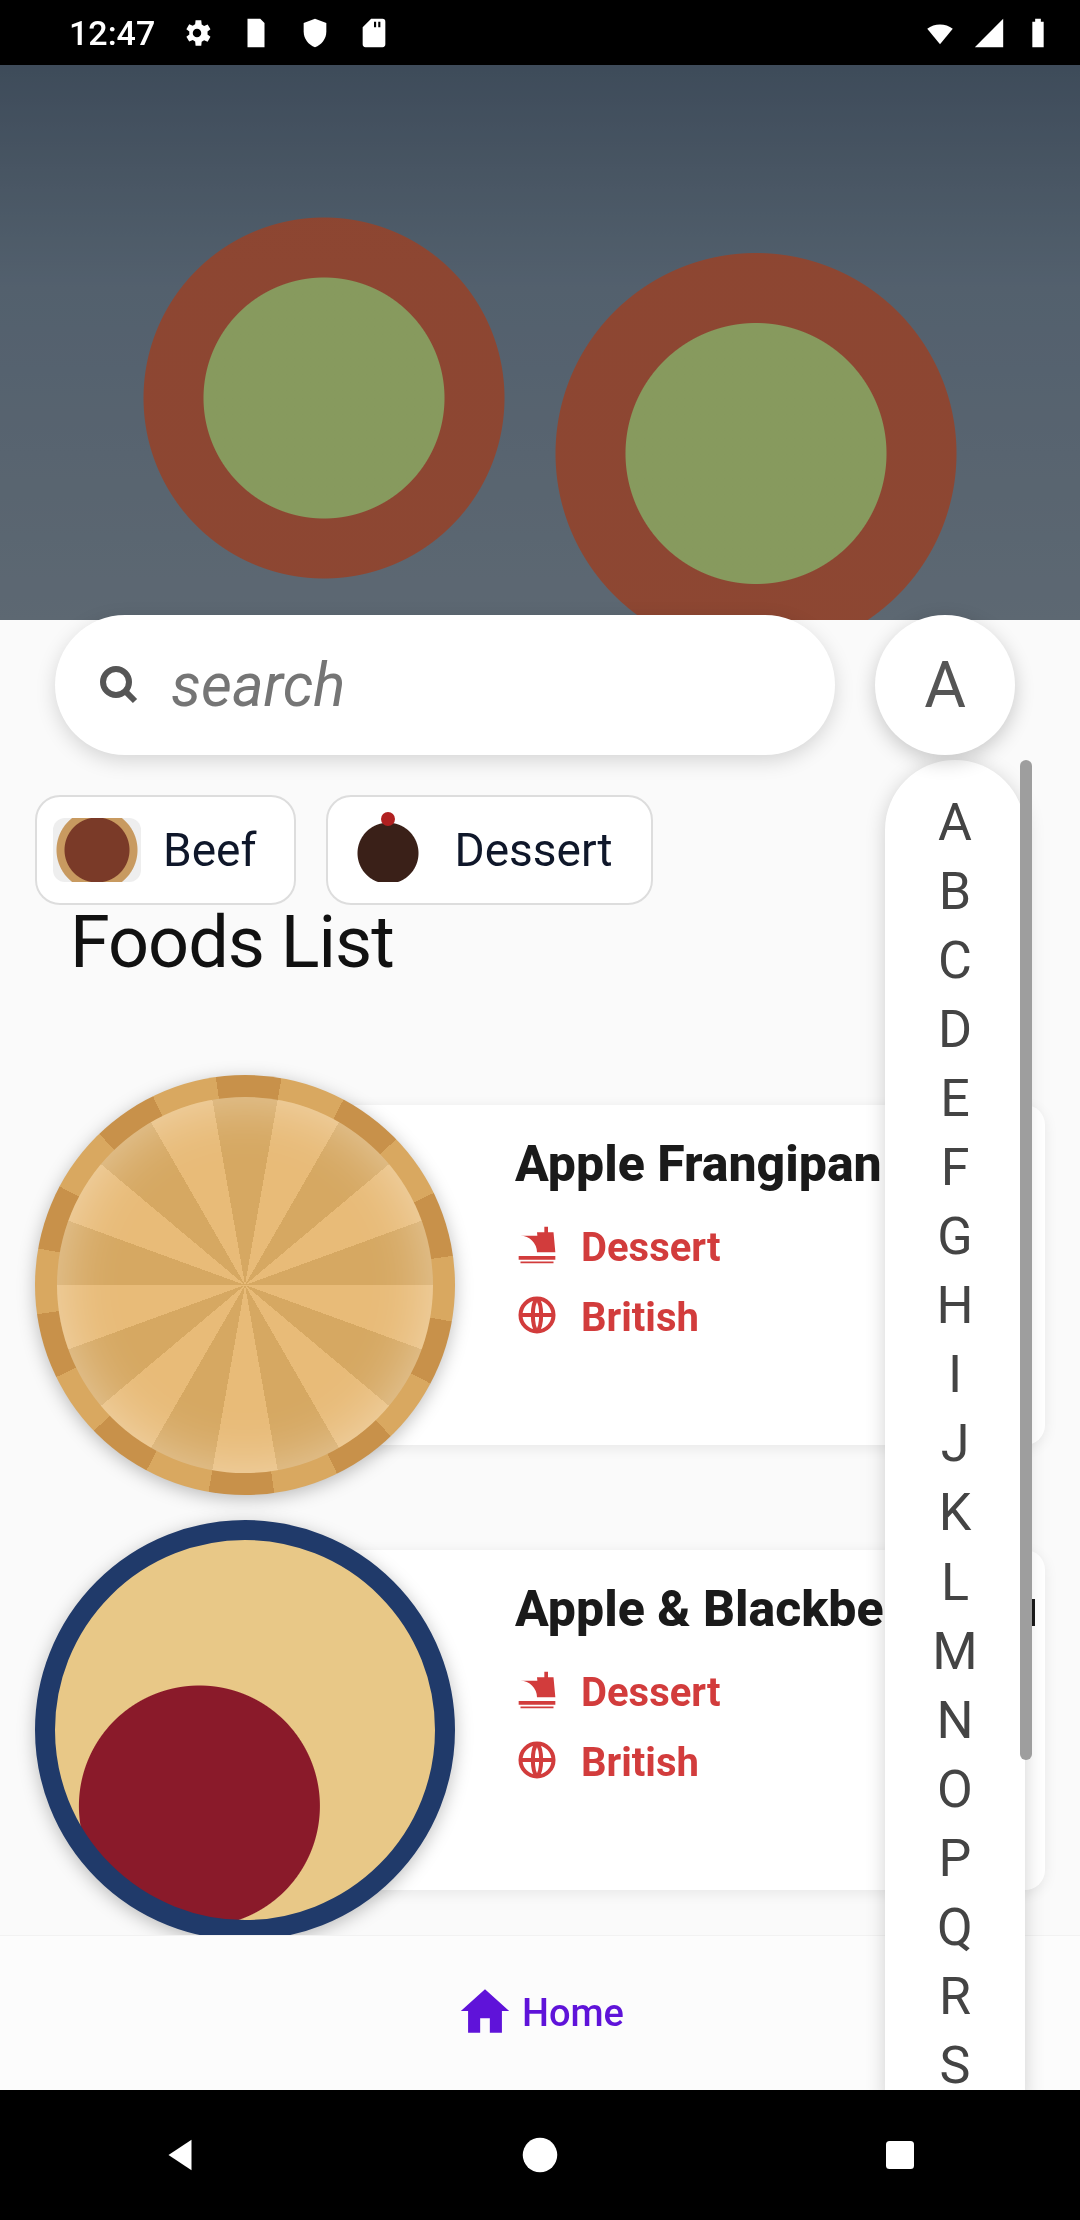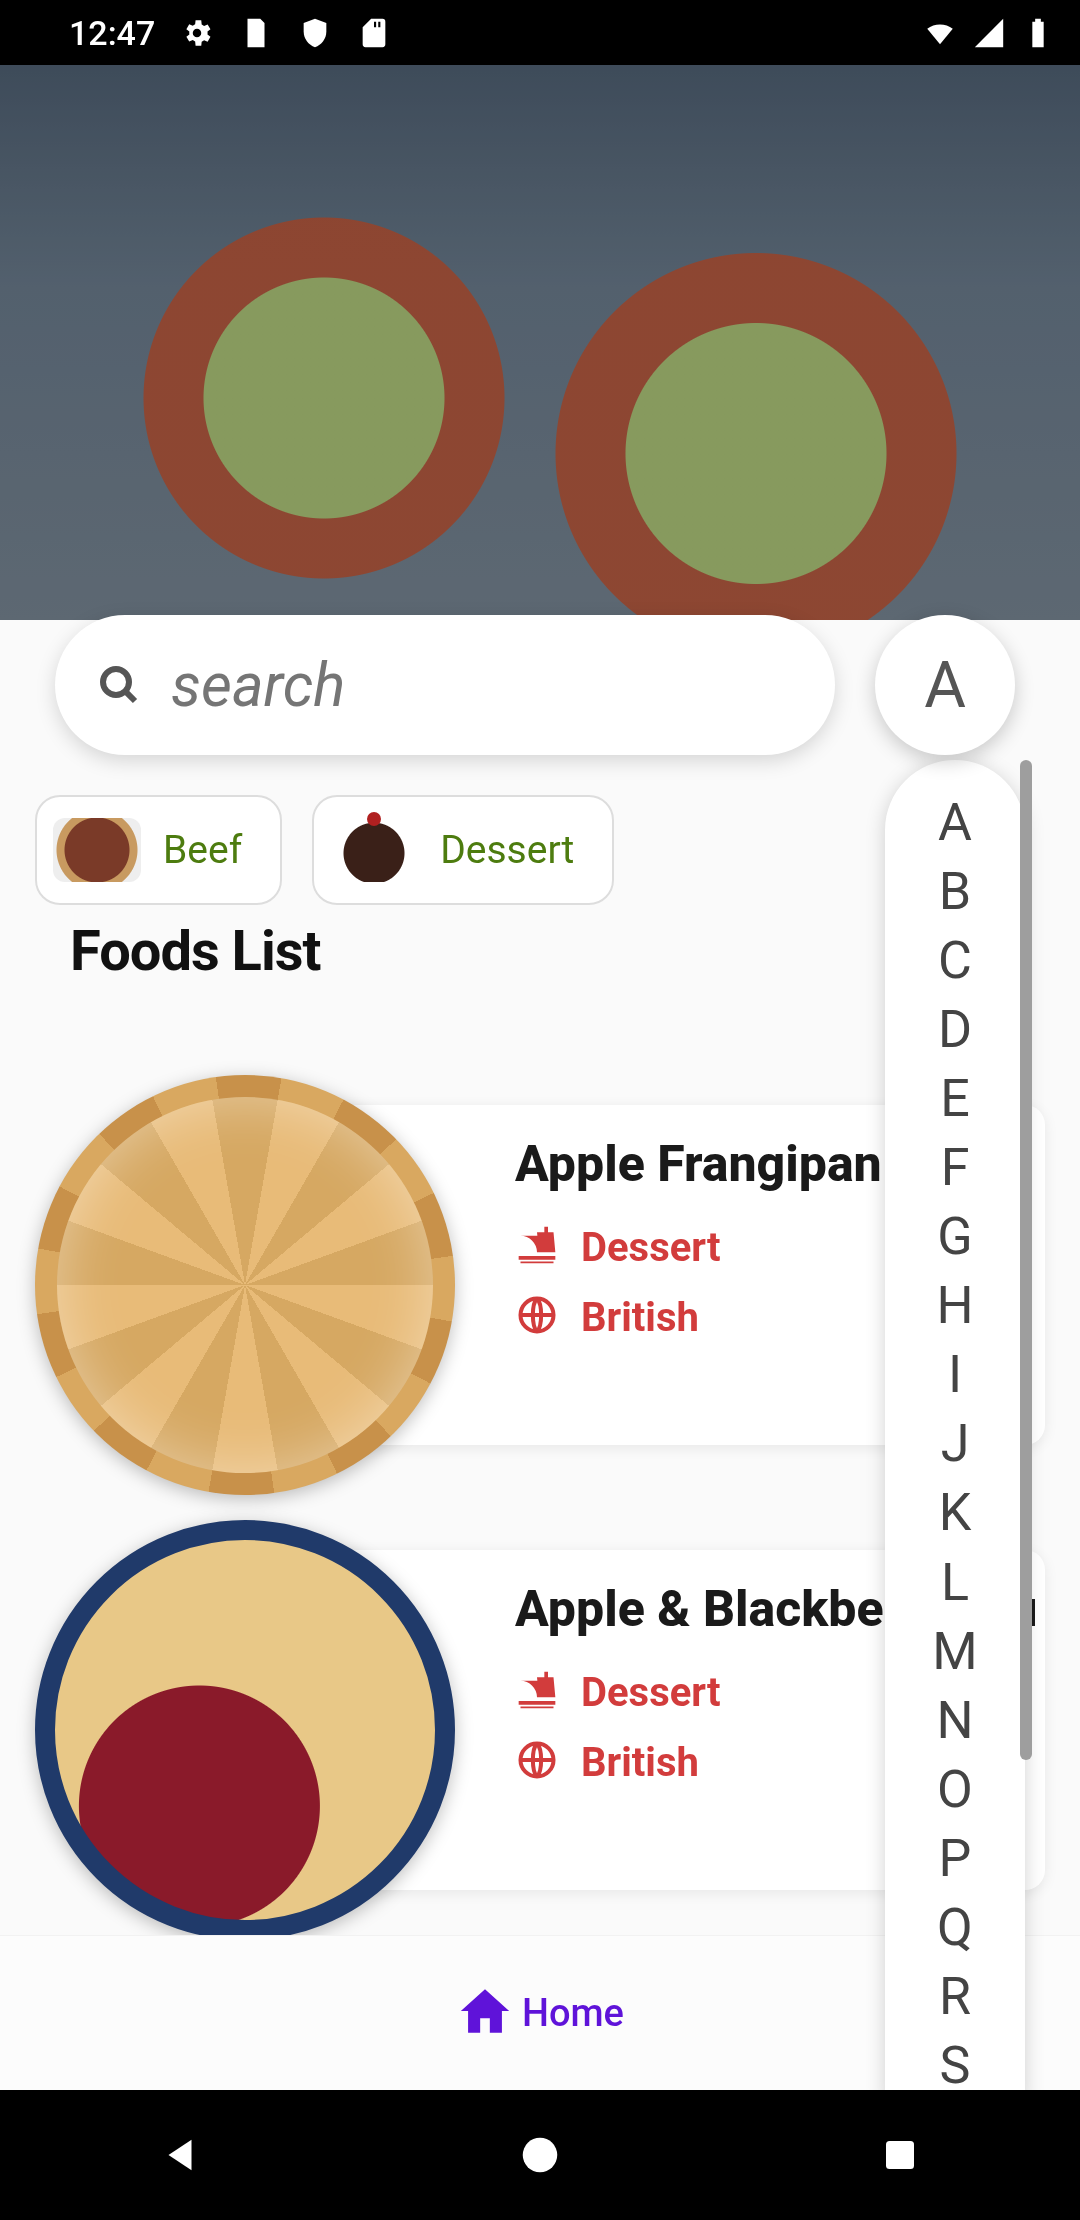--- a/index.html
+++ b/index.html
@@ -44,27 +44,27 @@
 
   
   .chips { position:absolute; top:730px; left:35px; right:0; height:115px; display:flex; gap:30px; overflow:hidden; z-index:3;}
   .chip { height:110px; border:2px solid #ddd; border-radius:25px; background:#fff; display:flex; align-items:center;
     gap:22px; padding:0 38px 0 16px; flex-shrink:0; }
   .chip-img { width:88px; height:64px; border-radius:12px; }
   .chip-img.beef { background:radial-gradient(circle at 50% 50%,#7a3a28 0 32px,#c89a60 33px 40px,transparent 41px),#eee; }
   .chip-img.chicken { background:radial-gradient(ellipse at 50% 50%,#f5e8d8 0 34px,transparent 35px),#fff; border:1px solid #eee;}
   .chip-img.dessert { background:radial-gradient(circle at 50% 55%,#3a2018 0 30px,transparent 31px),linear-gradient(#fff,#fff); position:relative;}
   .chip-img.dessert::after{content:"";position:absolute;top:-6px;left:50%;transform:translateX(-50%);width:14px;height:14px;background:#b02020;border-radius:50%;}
-  .chip-label { font-size:39px; color:#4d7c0f; }
+  .chip-label { font-size:46px; color:#0f172a; }
 
   .chip:nth-child(3){ padding-right:200px; }
   .chip:nth-child(4){ width:120px; }
 
   
-  .section-title { position:absolute; top:853px; left:70px; font-size:56px; font-weight:700; color:#111; letter-spacing:-1px; z-index:2;}
+  .section-title { position:absolute; top:835px; left:70px; font-size:72px; font-weight:400; color:#111; letter-spacing:-1px; z-index:2;}
 
   
   .food-list { position:absolute; top:1010px; left:35px; right:35px; bottom:0; }
   .food-card { position:relative; height:400px; margin-bottom:45px; }
   .food-bg { position:absolute; top:30px; left:115px; right:0; bottom:30px; background:#fff; border-radius:20px;
     box-shadow:0 3px 14px rgba(0,0,0,0.08); }
   .food-img { position:absolute; top:0; left:0; width:420px; height:420px; border-radius:50%;
     box-shadow:0 4px 18px rgba(0,0,0,0.25); }
   .food-img.tart { background:
       repeating-conic-gradient(from 10deg,#d9a860 0 18deg,#c8914a 18deg 36deg),

